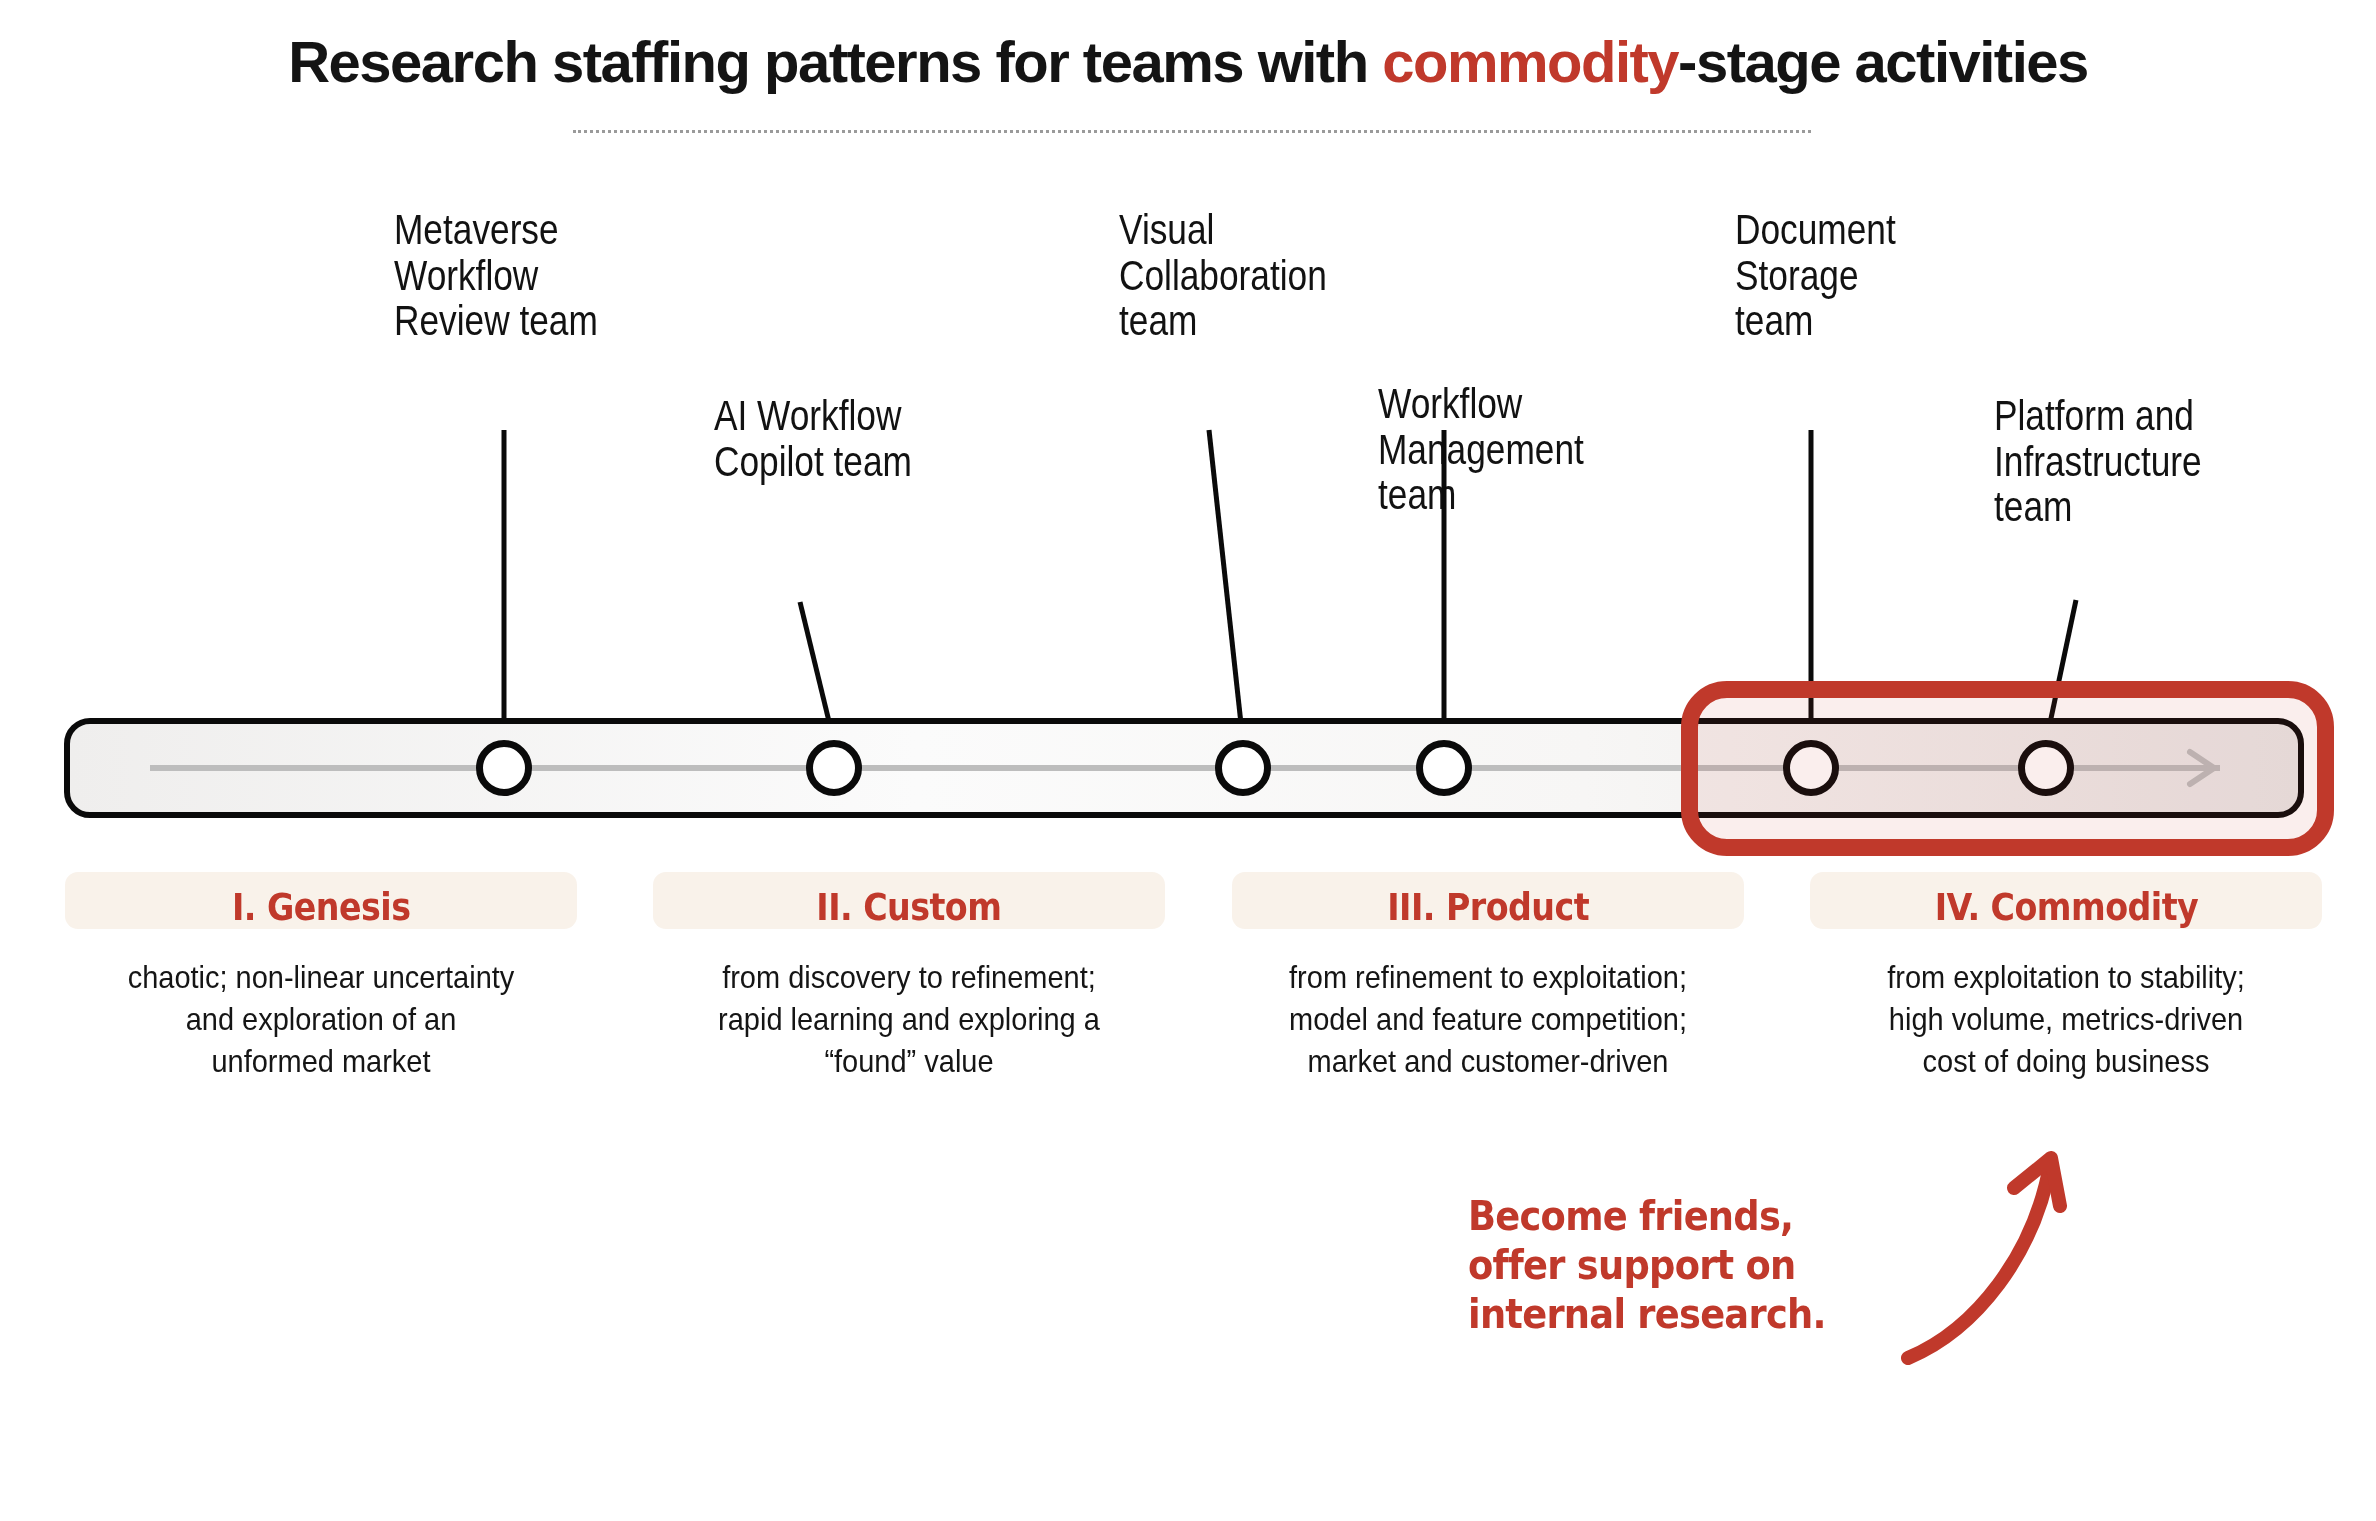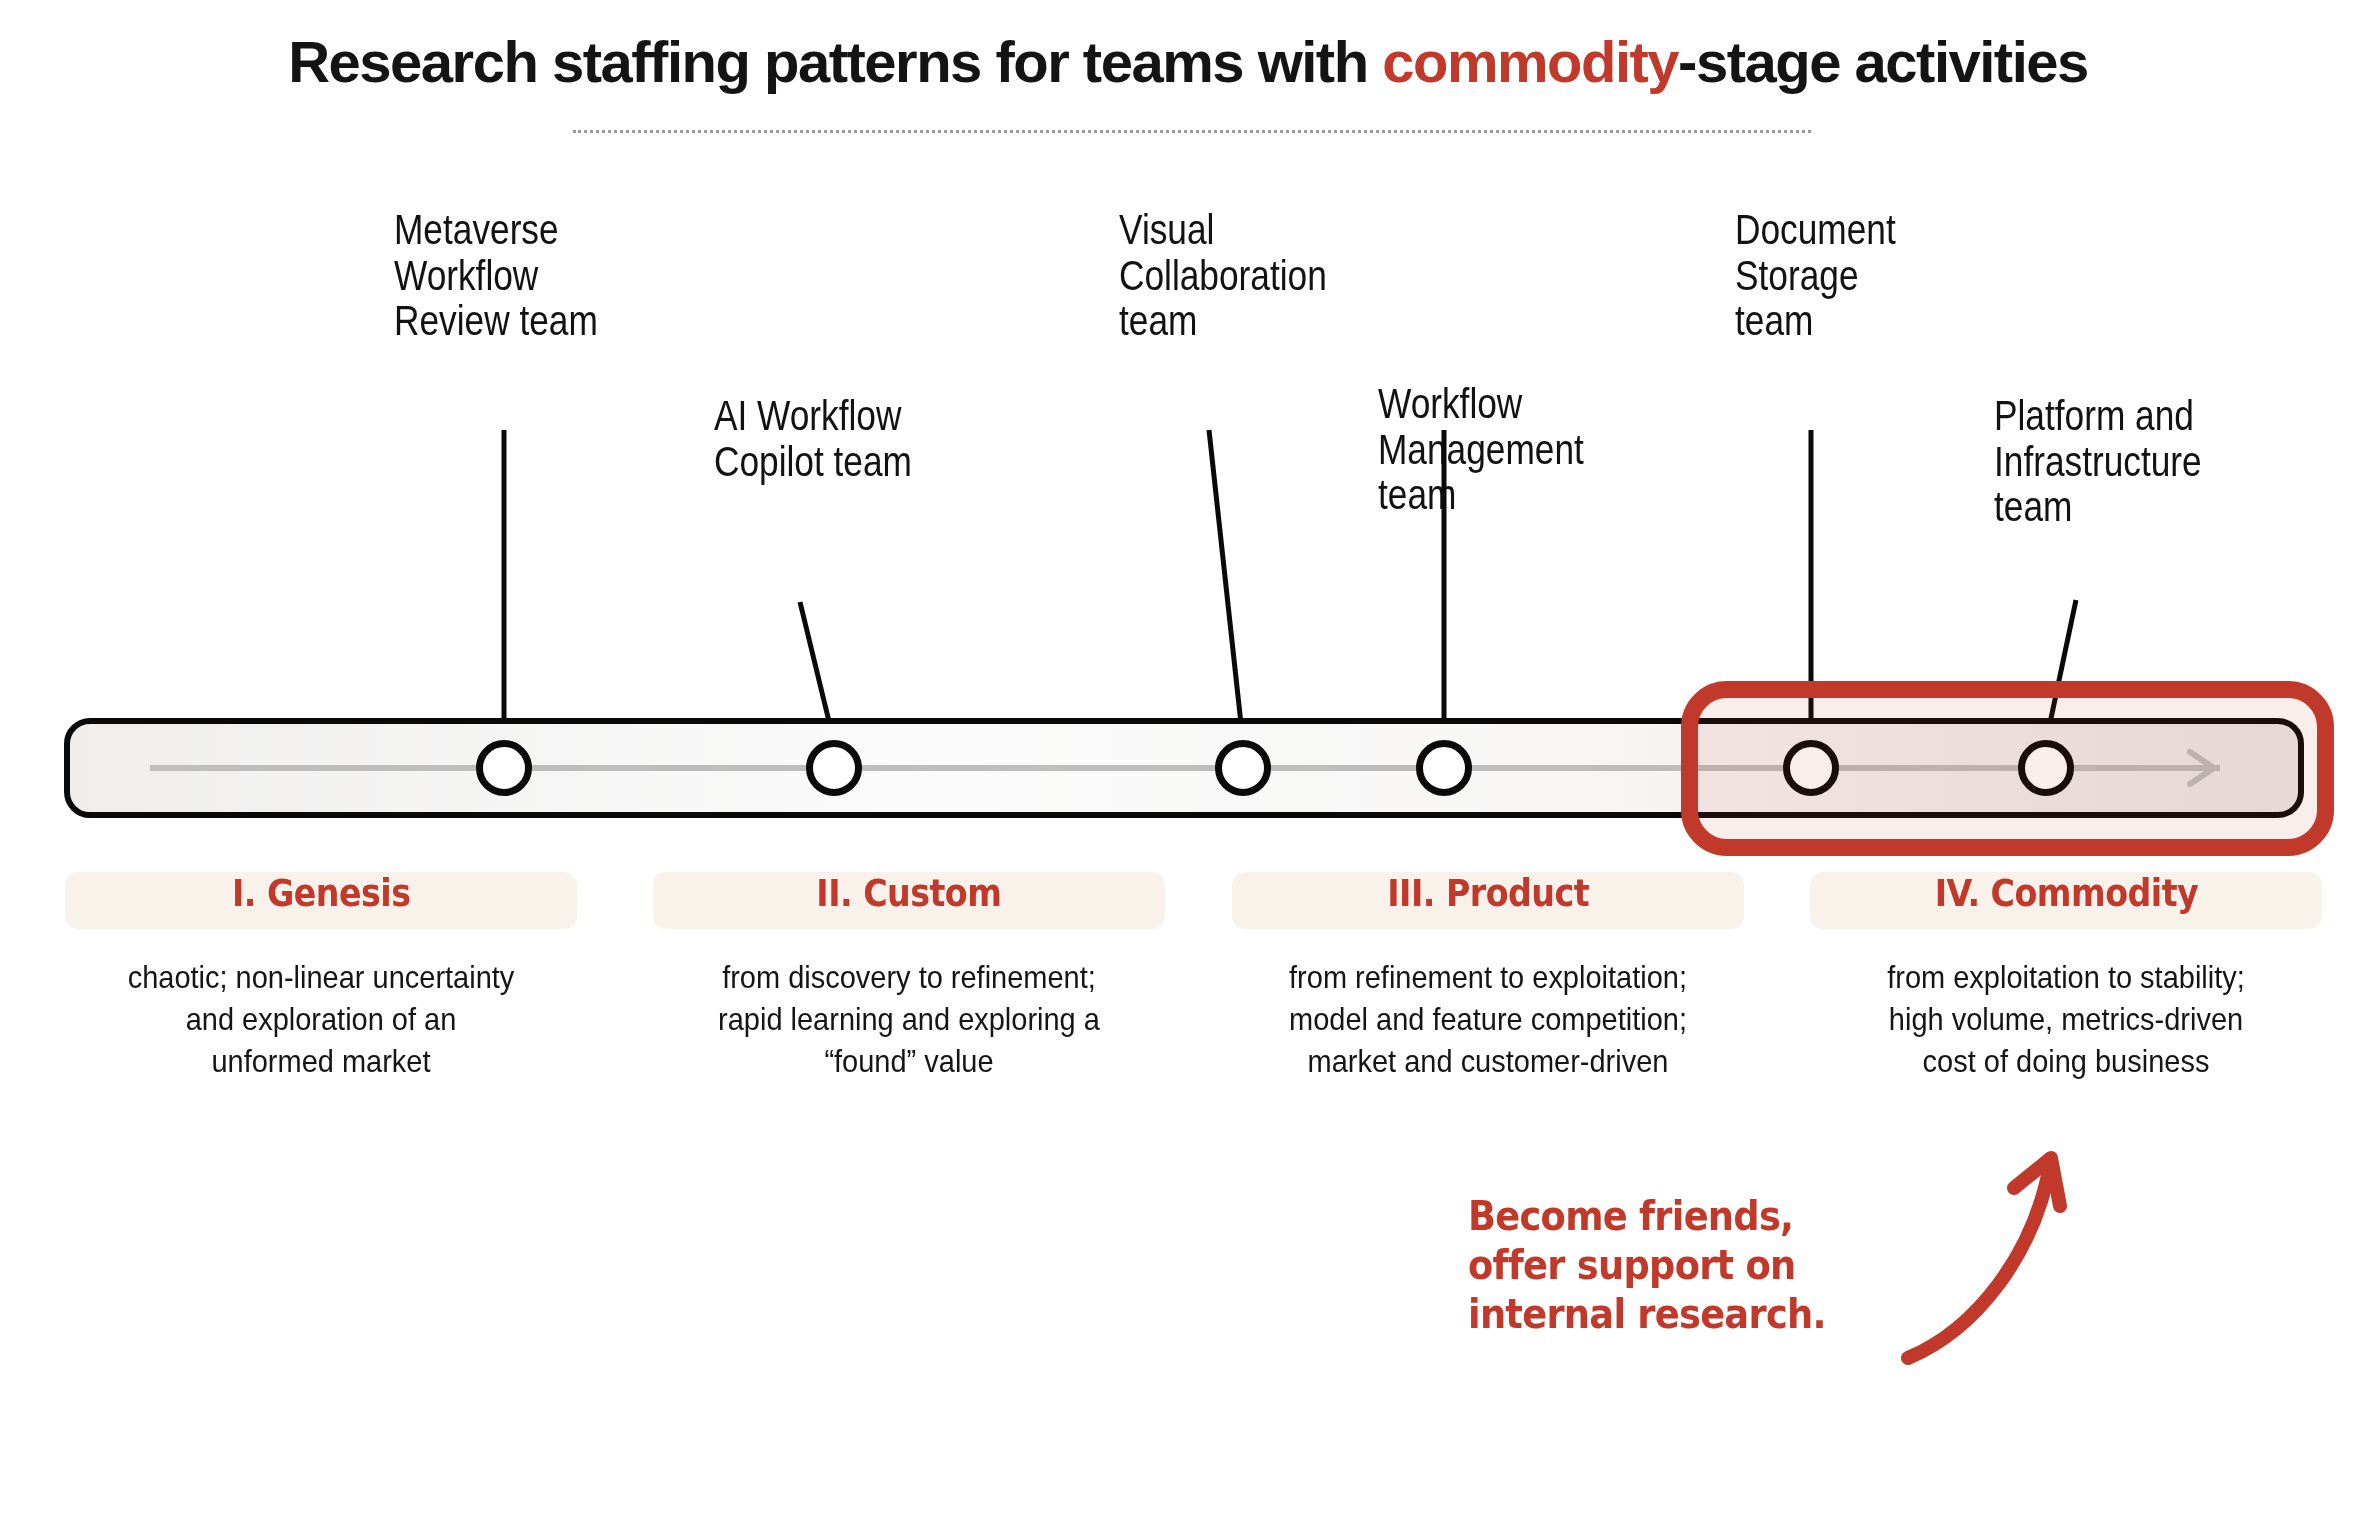--- a/index.html
+++ b/index.html
@@ -123,21 +123,21 @@
   .stage {
     position: absolute;
     top: 872px;
     width: 512px;
   }
   .stage-pill {
     height: 57px;
     border-radius: 13px;
     background: #F9F2EA;
     display: flex;
-    align-items: flex-start;
+    align-items: flex-end;
     justify-content: center;
   }
   .stage-name {
     font-family: "DejaVu Sans", sans-serif;
     font-weight: bold;
     font-size: 37px;
     letter-spacing: -0.6px;
     color: #C0392B;
     transform: scaleX(0.9);
   }

